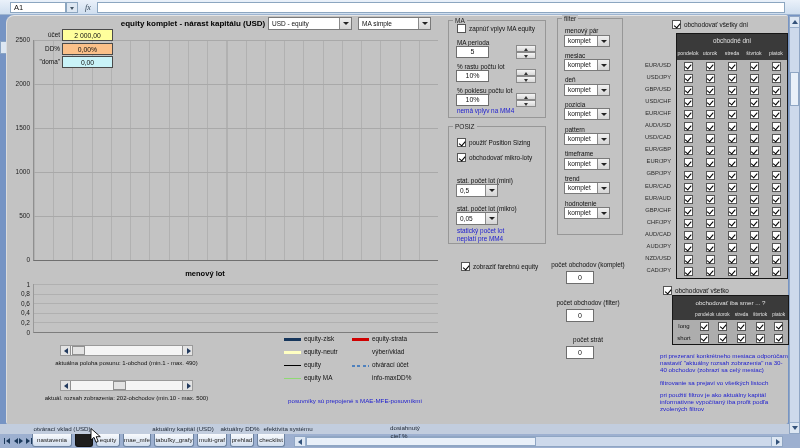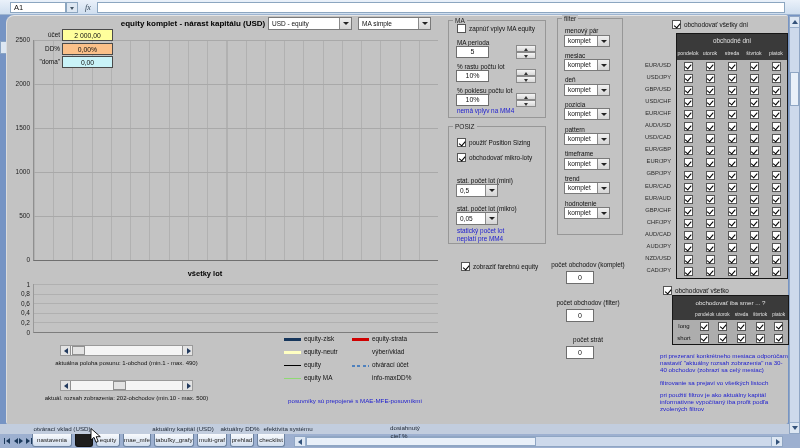--- a/index.html
+++ b/index.html
@@ -107,21 +107,21 @@
 <div id="namebox">A1</div>
 <div id="nbbtn"></div>
 <div id="fx">fx</div>
 <div id="fbar"></div>
 <div id="splitbox"></div>
 
 <div id="dash"></div>
 
 <div class="title" style="left:53px;top:19px;width:280px;font-size:8px">equity komplet - nárast kapitálu (USD)</div>
 <div id="plot-main"></div>
-<div class="title" style="left:65px;top:269px;width:280px;font-size:7.5px">všetky lot</div>
+<div class="title" style="left:65px;top:269px;width:280px;font-size:7.5px">menový lot</div>
 <div id="plot-lot"></div>
 
 <div class="combo" style="left:268px;top:17px;width:84px;height:13px">
   <span class="combo-txt" style="line-height:11px">USD - equity</span>
   <span class="ddbtn"></span>
 </div>
 <div class="combo" style="left:358px;top:17px;width:73px;height:13px">
   <span class="combo-txt" style="line-height:11px">MA simple</span>
   <span class="ddbtn"></span>
 </div>

